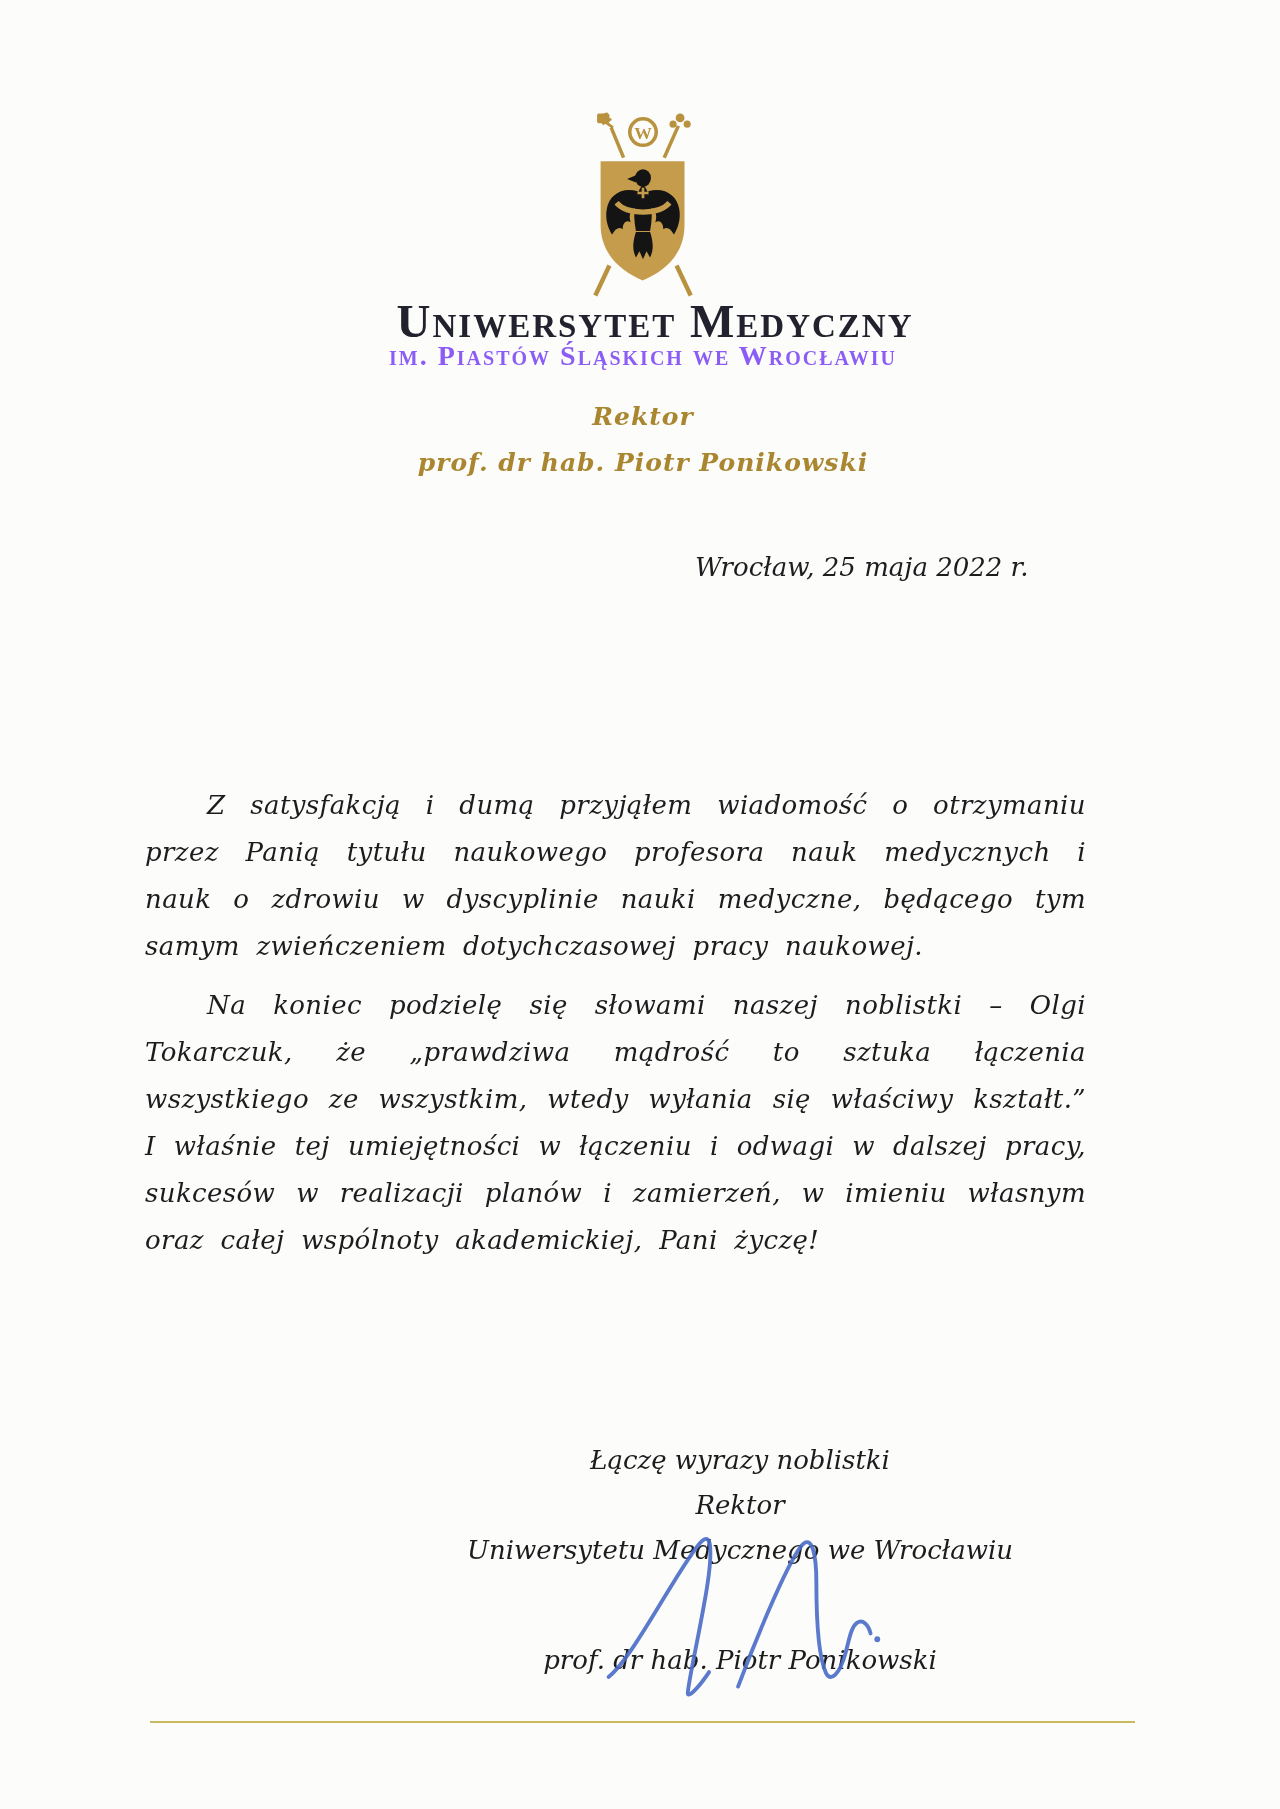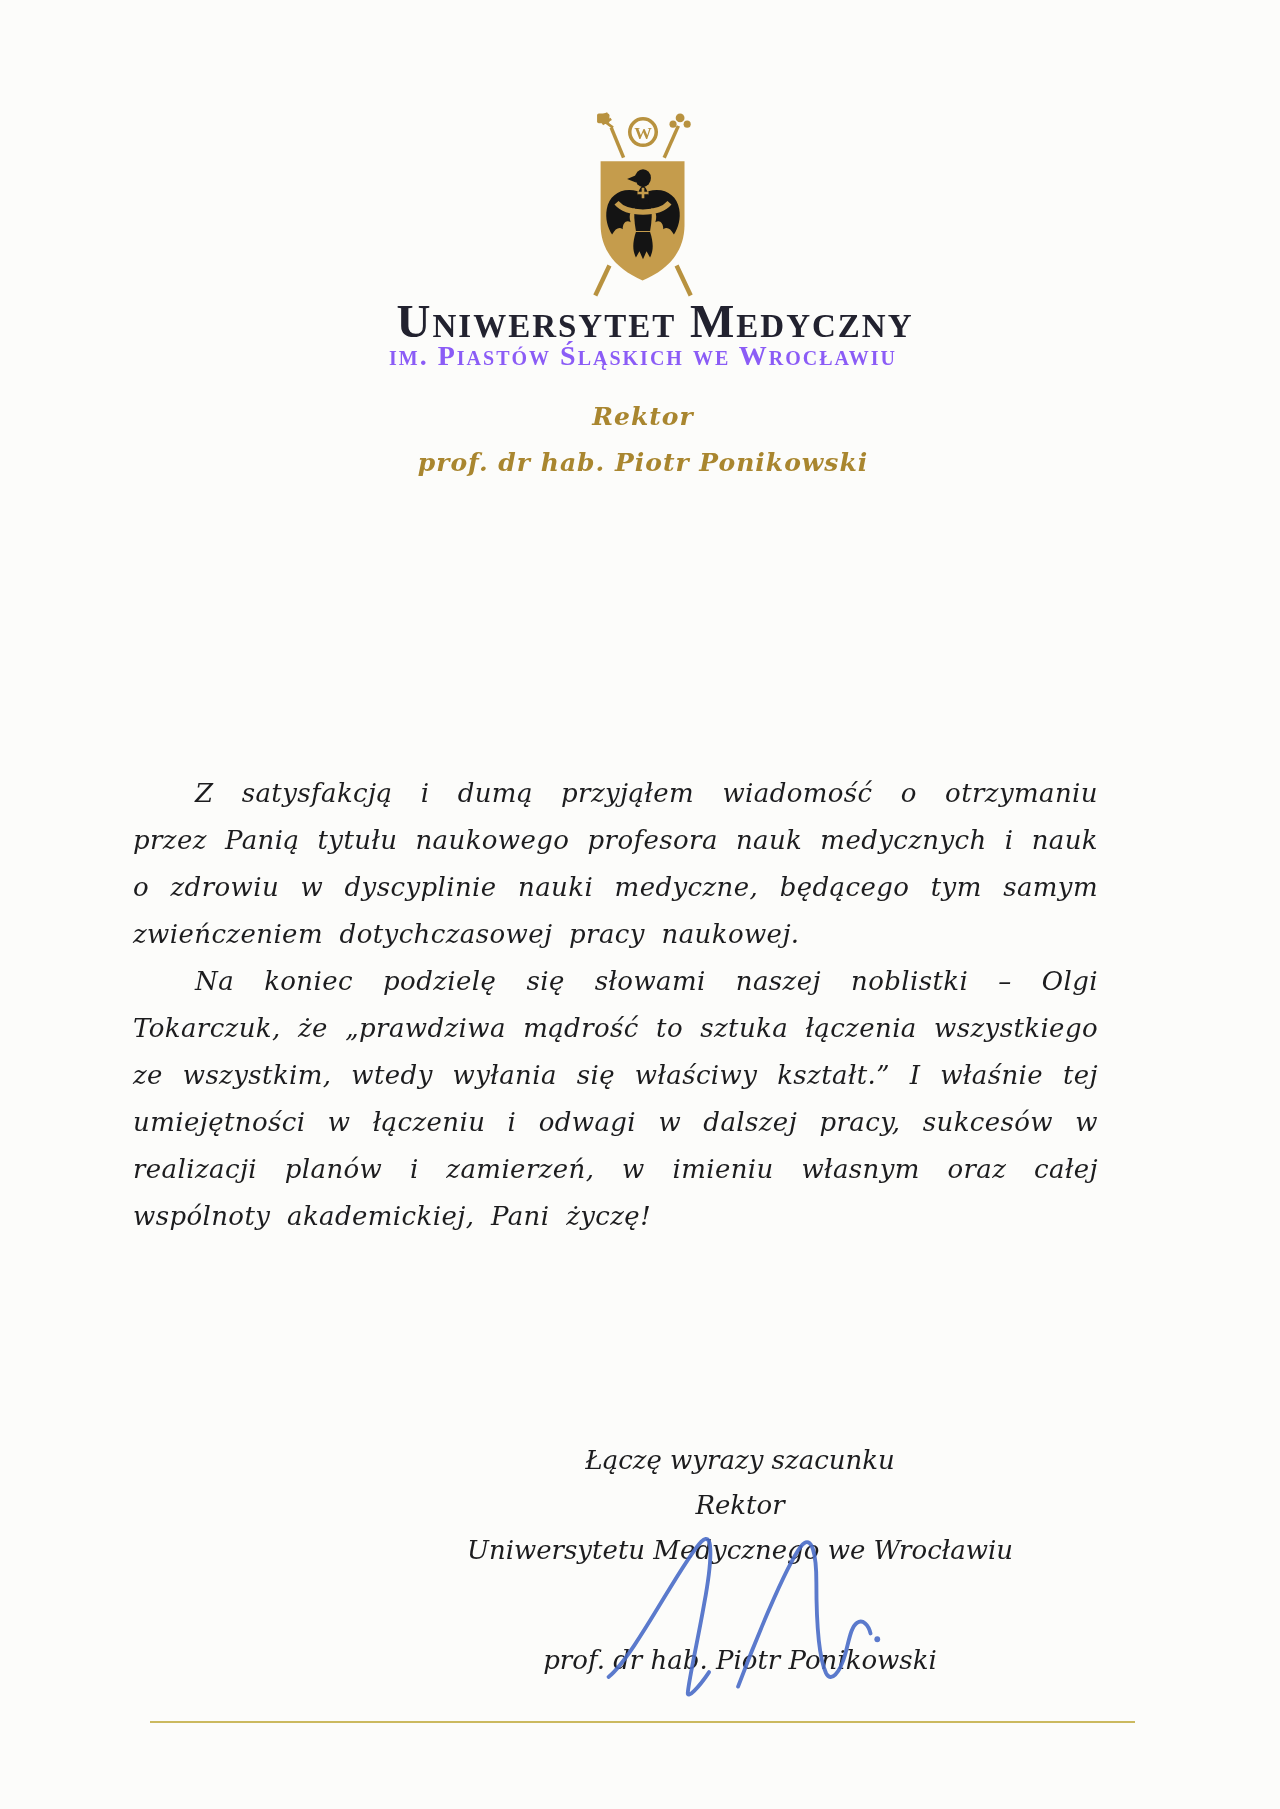--- a/index.html
+++ b/index.html
@@ -105,21 +105,21 @@
     left: 133px;
     width: 965px;
     font-style: italic;
     font-size: 26px;
     line-height: 47px;
     letter-spacing: 0.4px;
     word-spacing: 8px;
     text-align: justify;
     color: #1c1c1e;
   }
-  .letter-body p { margin: 0; text-indent: 62px; }
+  .letter-body p { margin: 12px; text-indent: 62px; }
 
   
   .closing {
     position: absolute;
     top: 1438px;
     left: 460px;
     width: 560px;
     text-align: center;
     font-style: italic;
     font-size: 26px;
@@ -199,31 +199,32 @@
       <path d="M50 105 C62 119 98 119 110 105" stroke-width="6"></path>
       <path d="M80 88 L80 100 M74 94 L86 94" stroke-width="3"></path>
     </g>
   </svg>
 
   <h1 class="univ-name">Uniwersytet Medyczny</h1>
   <h2 class="univ-sub">im. Piastów Śląskich we Wrocławiu</h2>
   <div class="office-title">Rektor</div>
   <div class="office-holder">prof. dr hab. Piotr Ponikowski</div>
 
+  <div class="dateline">Wrocław, 25 maja 2022 r.</div>
 
   <div class="recipient">
   </div>
 
   <div class="letter-body">
     <p>Z satysfakcją i dumą przyjąłem wiadomość o otrzymaniu przez Panią tytułu naukowego profesora nauk medycznych i nauk o zdrowiu w dyscyplinie nauki medyczne, będącego tym samym zwieńczeniem dotychczasowej pracy naukowej.</p>
     <p>Na koniec podzielę się słowami naszej noblistki – Olgi Tokarczuk, że „prawdziwa mądrość to sztuka łączenia wszystkiego ze wszystkim, wtedy wyłania się właściwy kształt.”  I właśnie tej umiejętności w łączeniu i odwagi w dalszej pracy, sukcesów w realizacji planów i zamierzeń, w imieniu własnym oraz całej wspólnoty akademickiej, Pani życzę!</p>
   </div>
 
   <div class="closing">
-    <div>Łączę wyrazy szacunku</div>
+    <div>Łączę wyrazy noblistki</div>
     <div>Rektor</div>
     <div>Uniwersytetu Medycznego we Wrocławiu</div>
   </div>
 
   <svg class="signature" viewBox="0 0 300 180" aria-hidden="true">
     <g stroke="#4a6cc8" stroke-width="4" fill="none" stroke-linecap="round" opacity="0.9">
       <path d="M14 152 C40 132 90 32 110 12 C124 -2 120 38 113 76 C106 116 98 150 96 168 C95 176 108 162 118 147"></path>
       <path d="M148 162 C163 122 196 40 213 17 C225 2 229 28 229 54 C229 95 231 131 239 148 C244 158 253 149 259 128 C263 113 265 100 271 96 C277 92 283 98 285 107"></path>
       <circle cx="292" cy="113" r="3" fill="#4a6cc8" stroke="none"></circle>
     </g>

